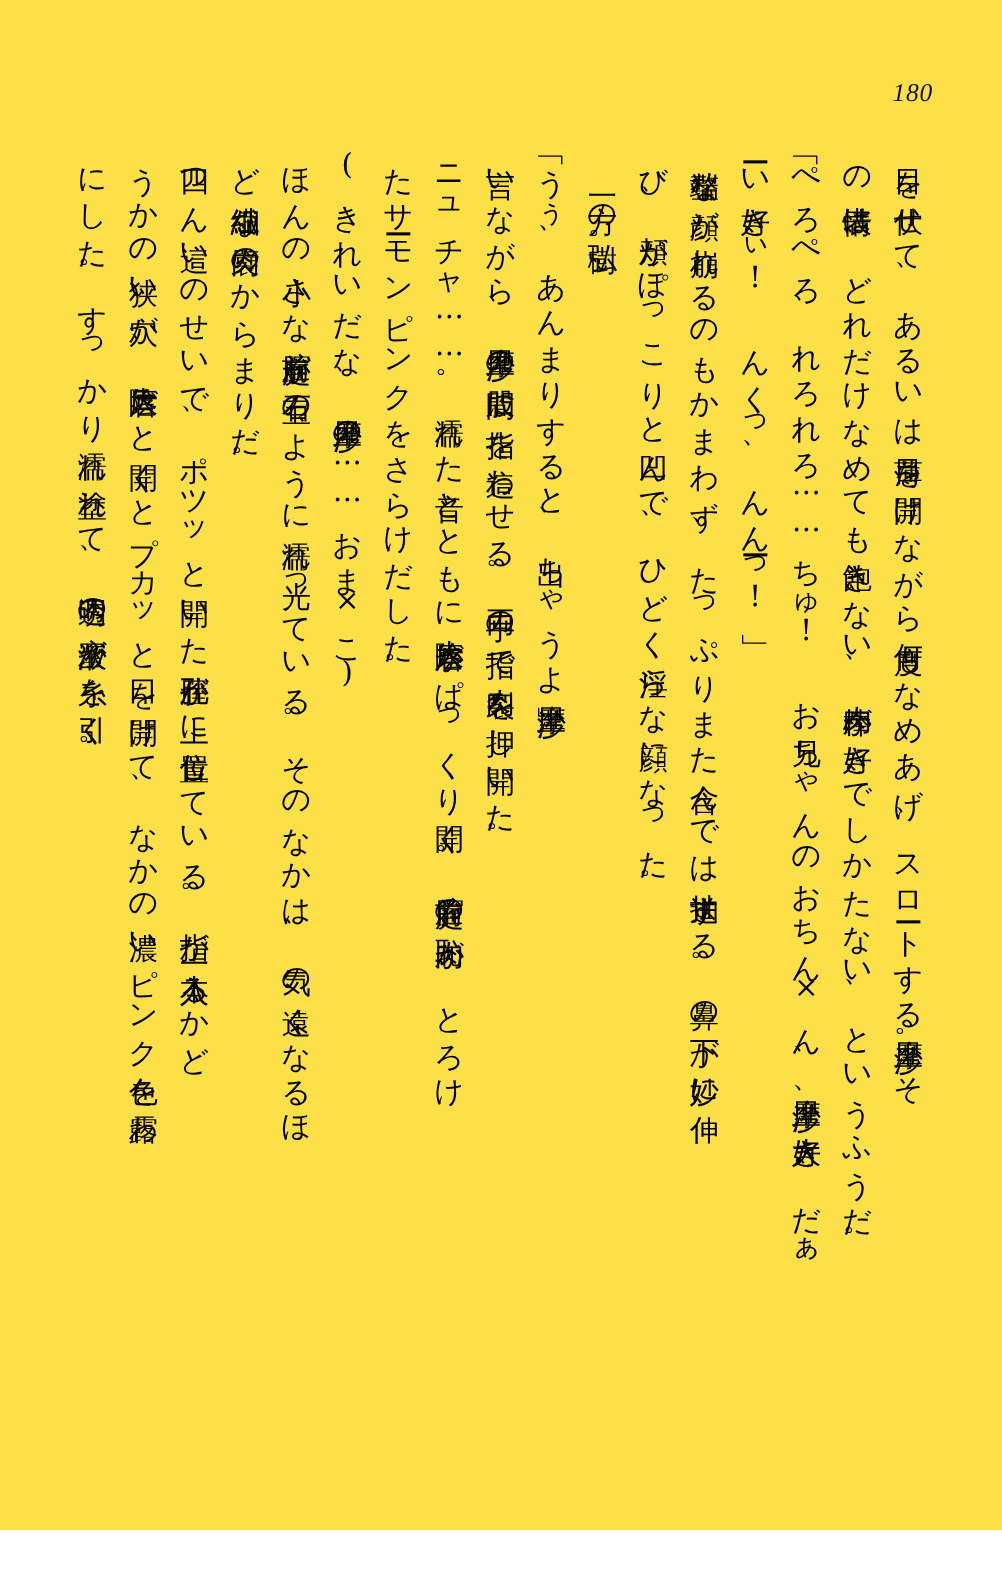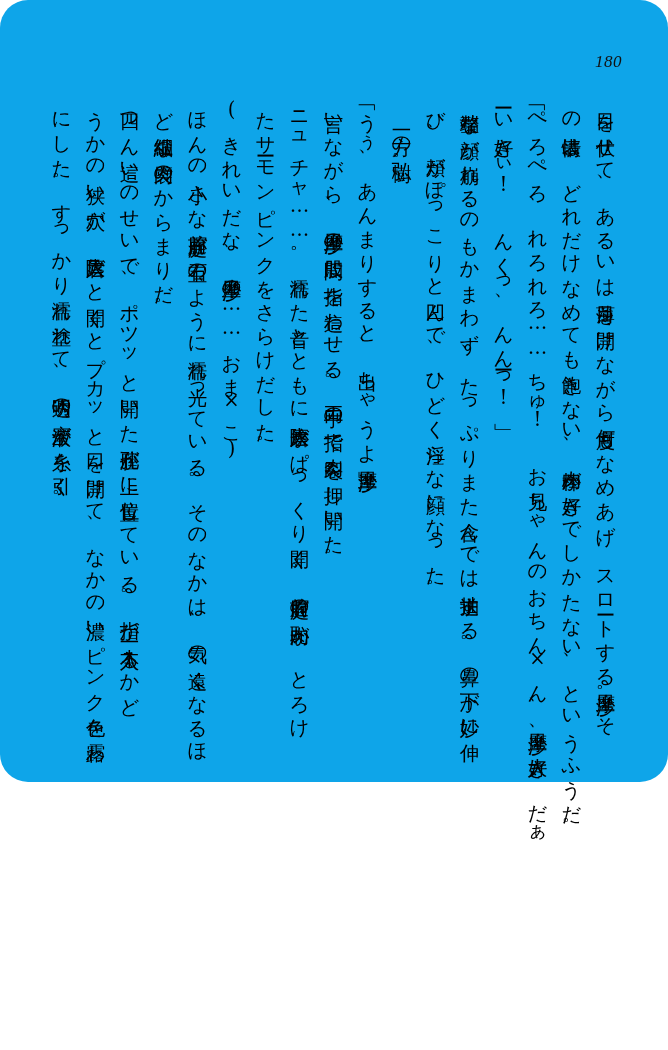--- a/index.html
+++ b/index.html
@@ -10,24 +10,23 @@
   body {
     width: 668px;
     height: 1050px;
     overflow: hidden;
     font-family: "Liberation Serif", serif;
     color: #000000;
   }
   .page {
     position: relative;
     width: 668px;
-    height: 782px;
-    background: #0ea5e9;
+    height: 1020px;
+    background: #fde047;
     box-sizing: border-box;
-    border-radius: 28px;
   }
   .page-number {
     position: absolute;
     top: 52px;
     right: 46px;
     font-family: "Liberation Serif", serif;
     font-style: italic;
     font-size: 17px;
     letter-spacing: 0.5px;
     color: #111;

